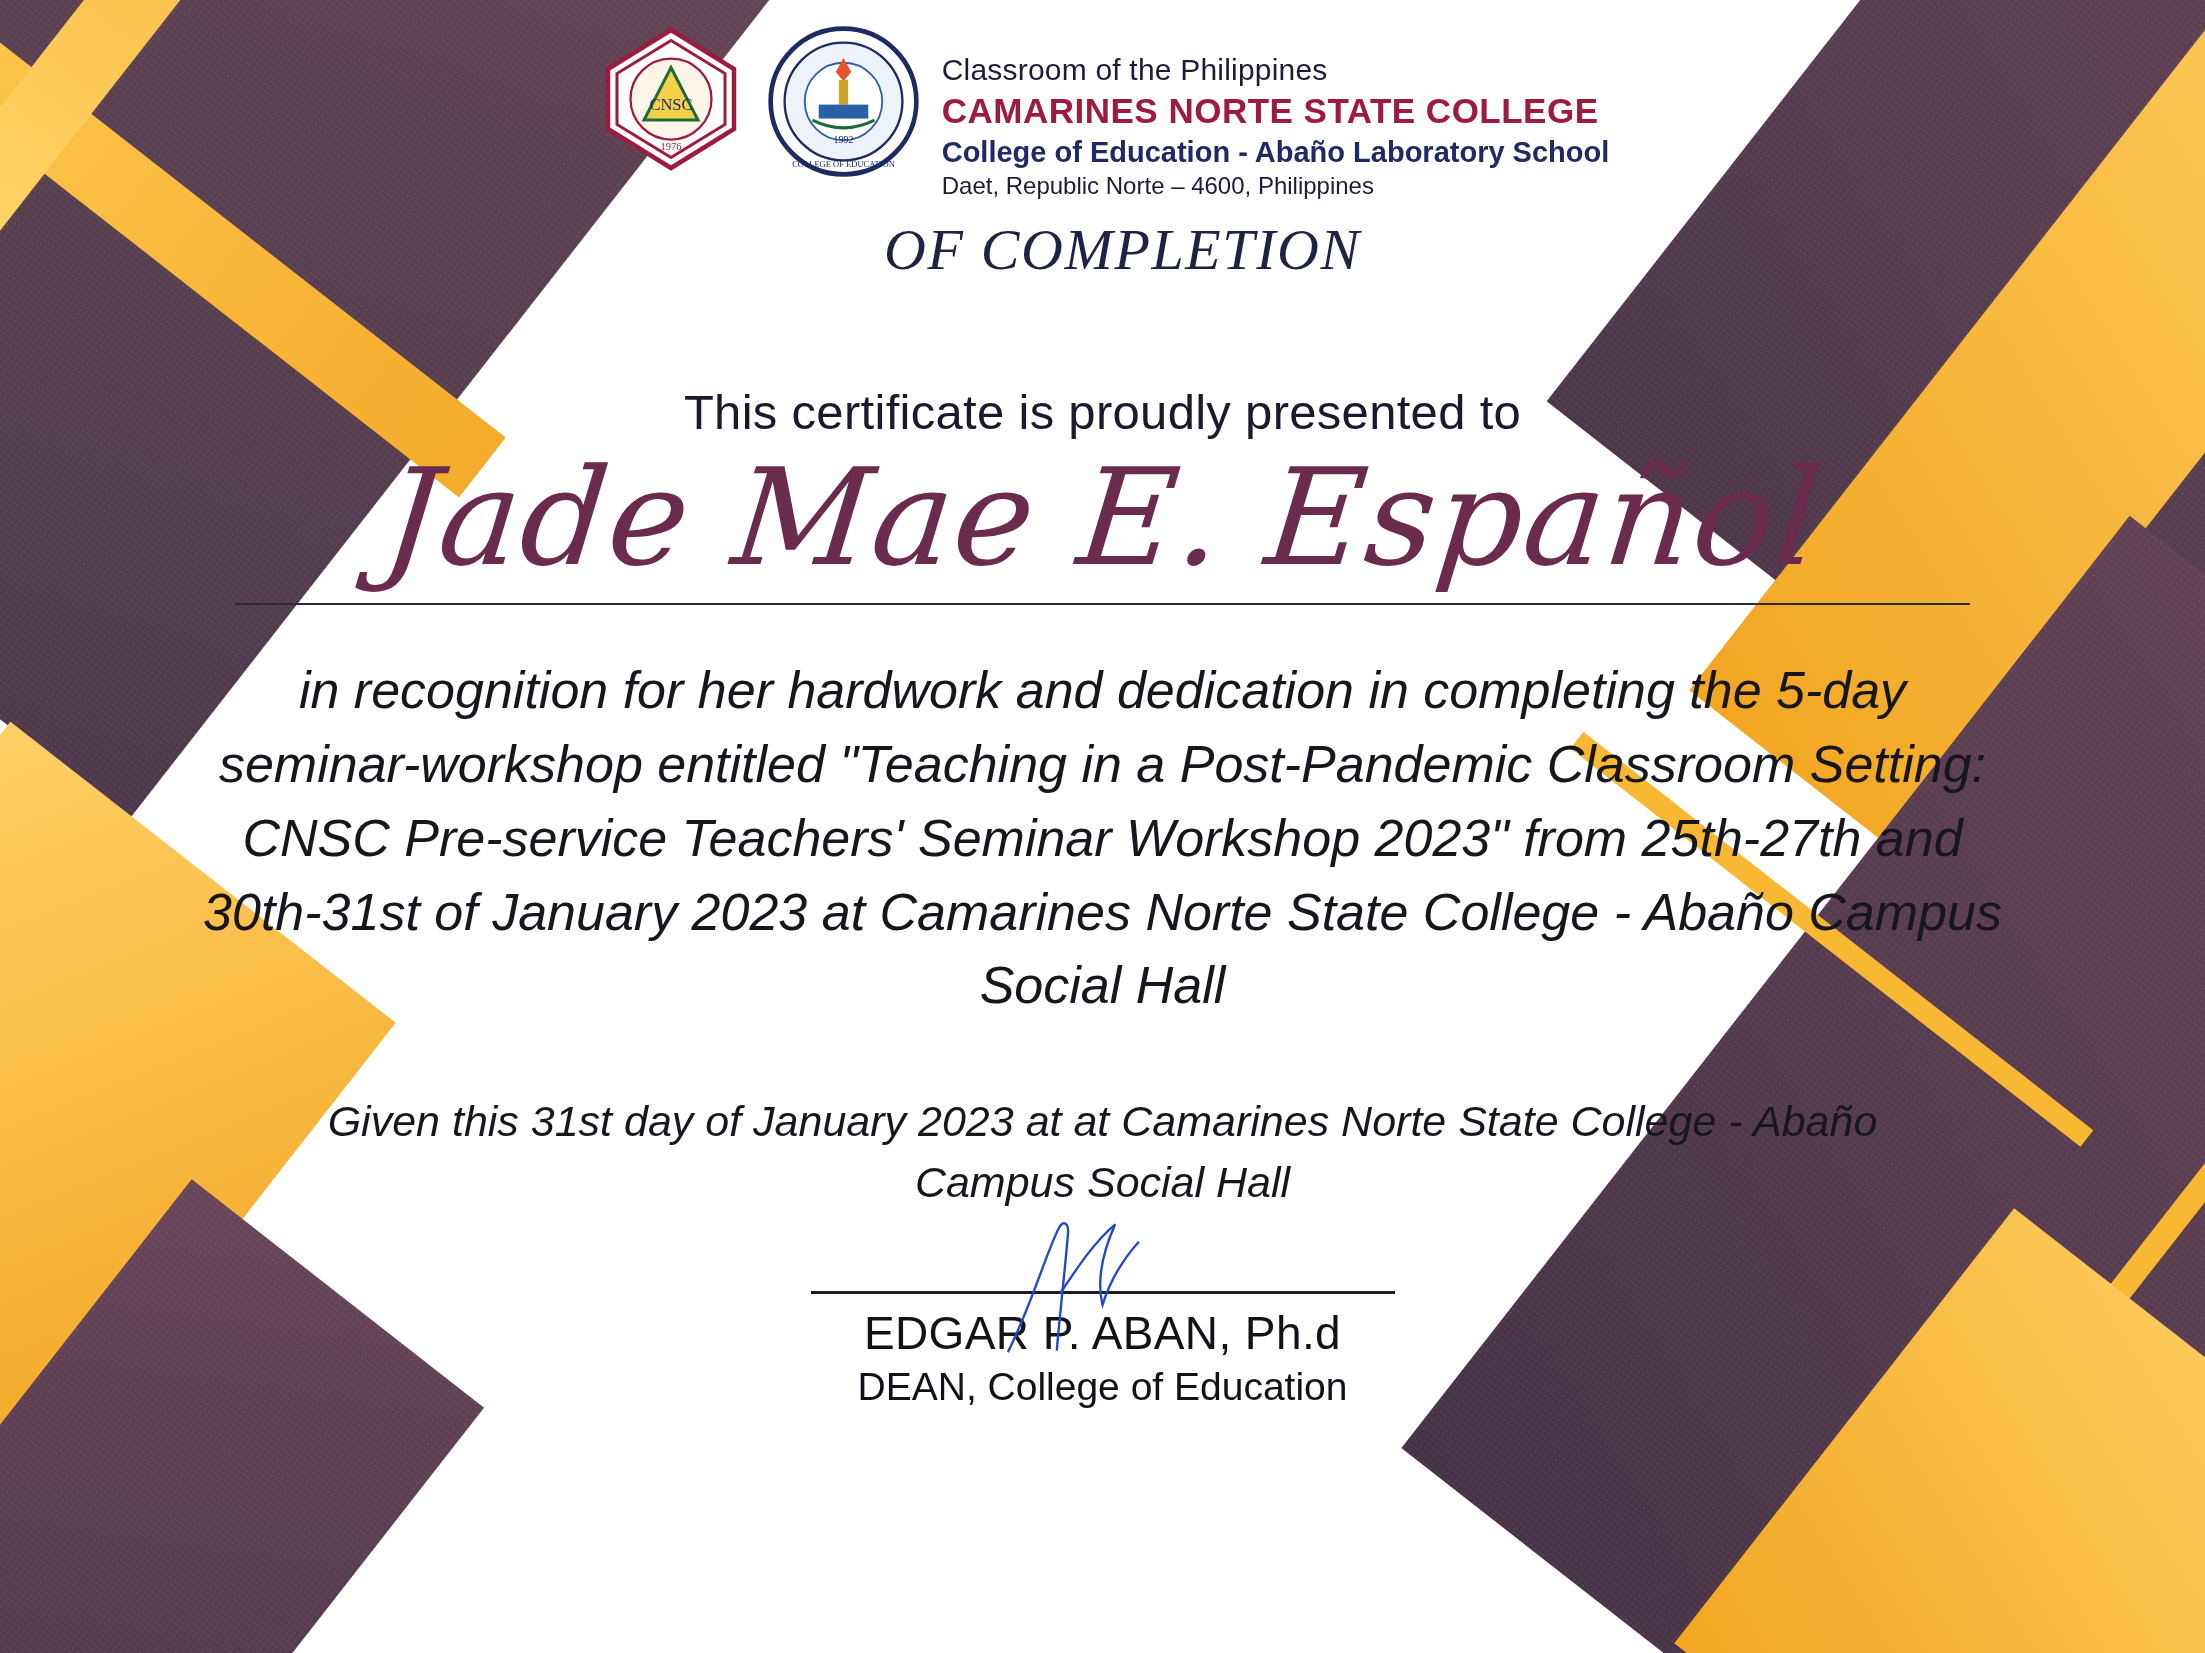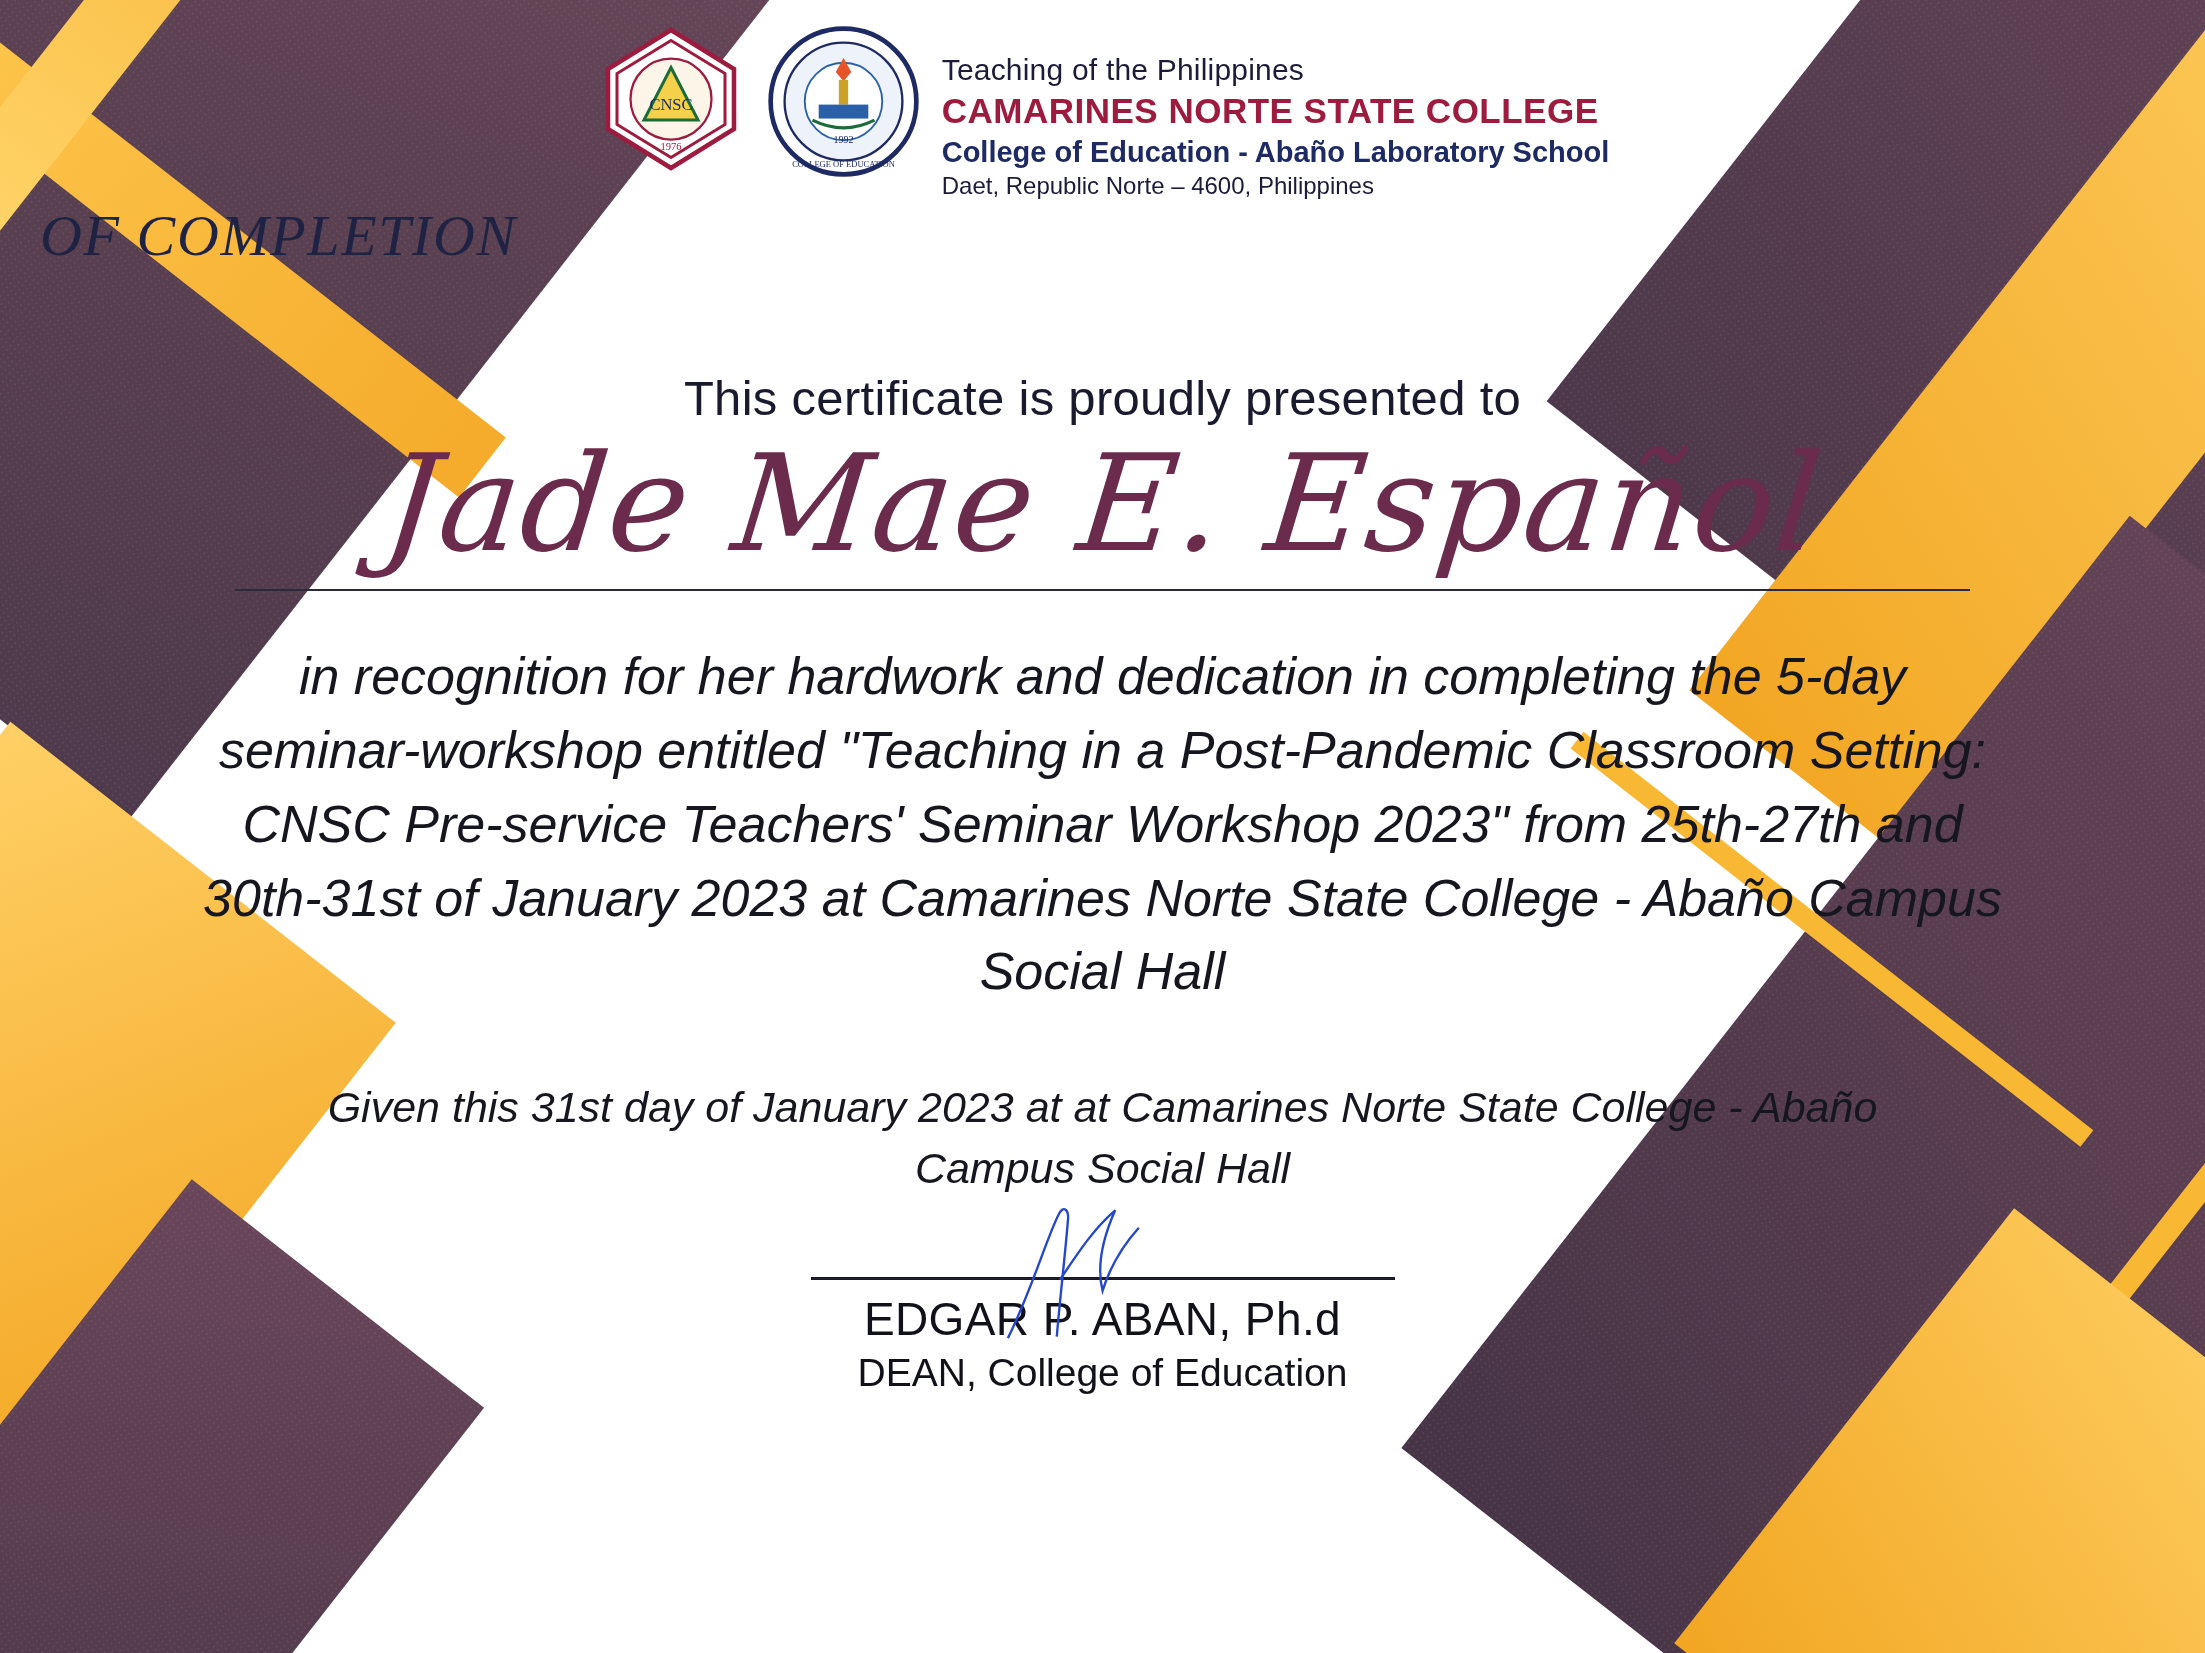--- a/index.html
+++ b/index.html
@@ -161,26 +161,27 @@
     font-family: "Liberation Serif", serif;
     font-weight: bold;
     font-size: 133px;
     letter-spacing: 2.4px;
     color: #1f2343;
     margin-top: 30px;
     line-height: 1;
     text-shadow: 0 1.6px 0 rgba(0,0,0,.12);
   }
   .subtitle {
-    text-align: left;
+    text-align: center;
     font-family: "Liberation Serif", serif;
     font-style: italic;
     font-size: 58px;
     letter-spacing: 1.6px;
     color: #1f2343;
+    margin-top: 14px;
     padding-left: 40px;
   }
 
   .presented {
     text-align: center;
     font-size: 49px;
     color: #1a1a2e;
     margin-top: 101px;
     letter-spacing: 0.3px;
   }
@@ -306,21 +307,21 @@
           <path d="M50 22 l5 9 -5 6 -5 -6z" fill="#e8542a"></path>
           <rect x="47" y="36" width="6" height="16" fill="#c9a227"></rect>
           <rect x="34" y="52" width="32" height="9" fill="#2a60a8"></rect>
           <path d="M30 62 q20 10 40 0" fill="none" stroke="#1d6b3a" stroke-width="2"></path>
           <text x="50" y="77" font-size="6.5" text-anchor="middle" fill="#1d2a63" font-family="serif">1992</text>
           <text x="50" y="92" font-size="5.5" text-anchor="middle" fill="#1d2a63" font-family="serif">COLLEGE OF EDUCATION</text>
         </svg>
       </div>
 
       <div class="org-lines">
-        <div class="org-l1">Teaching of the Philippines</div>
+        <div class="org-l1">Classroom of the Philippines</div>
         <div class="org-l2">CAMARINES NORTE STATE COLLEGE</div>
         <div class="org-l3">College of Education - Abaño Laboratory School</div>
         <div class="org-l4">Daet, Republic Norte – 4600, Philippines</div>
       </div>
     </div>
 
     <div class="subtitle">OF COMPLETION</div>
 
     <div class="presented">This certificate is proudly presented to</div>
 

